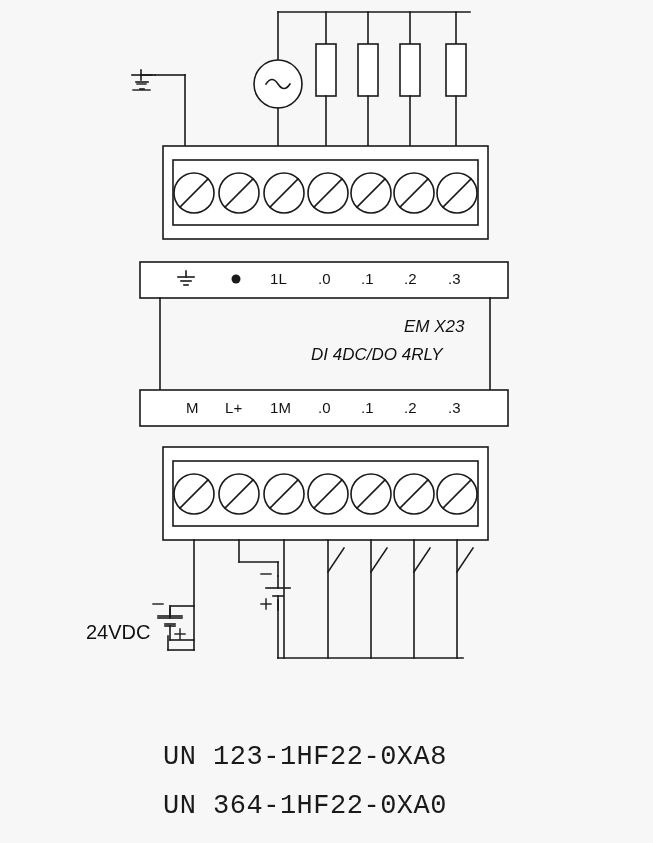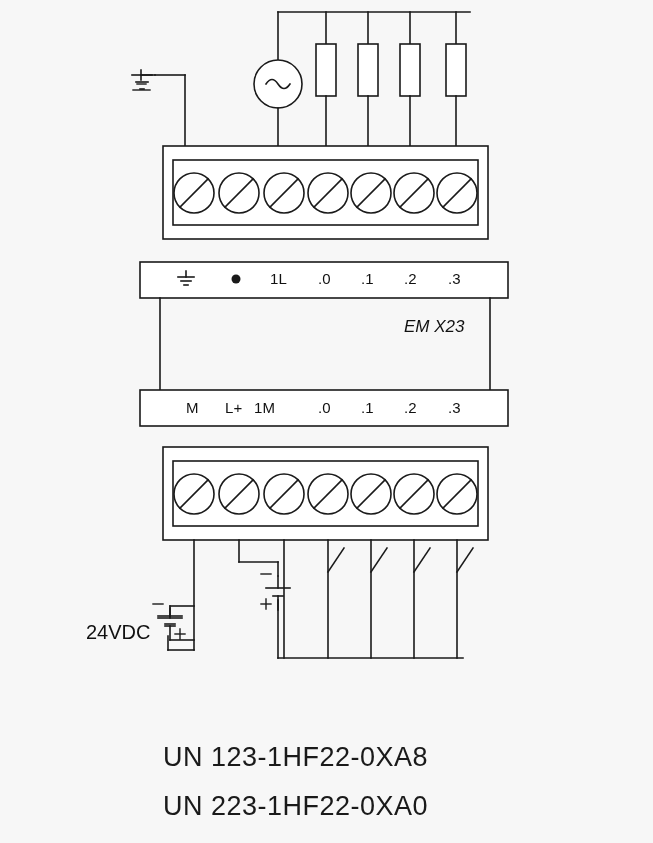--- a/index.html
+++ b/index.html
@@ -47,20 +47,21 @@
     font-size: 17px;
     font-style: italic;
   }
   .supply-lbl {
     font-size: 20px;
   }
   .caption {
     font-size: 27px;
     letter-spacing: 0.5px;
     color: #1a1a1a;
+    font-family: Liberation Mono, monospace;
   }
 </style>
 </head>
 <body>
 
 <div id="stage">
 
   <svg id="diagram" width="653" height="843" viewBox="0 0 653 843">
     <rect x="0" y="0" width="653" height="843" fill="#f7f7f7"></rect>
 
@@ -276,28 +277,29 @@
 
     <div class="lbl term-lbl" style="left:178px; top:270px; opacity:0;">⏚</div>
     <div class="lbl term-lbl" style="left:228px; top:270px; opacity:0;">●</div>
     <div class="lbl term-lbl" style="left:270px; top:270px;">1L</div>
     <div class="lbl term-lbl" style="left:318px; top:270px;">.0</div>
     <div class="lbl term-lbl" style="left:361px; top:270px;">.1</div>
     <div class="lbl term-lbl" style="left:404px; top:270px;">.2</div>
     <div class="lbl term-lbl" style="left:448px; top:270px;">.3</div>
 
     <div class="lbl module-lbl" style="left:404px; top:317px;">EM  X23</div>
+    <div class="lbl module-lbl" style="left:311px; top:345px;">DI  4DC/DO 4RLY</div>
 
     <div class="lbl term-lbl" style="left:186px; top:399px;">M</div>
     <div class="lbl term-lbl" style="left:225px; top:399px;">L+</div>
-    <div class="lbl term-lbl" style="left:254px; top:399px;">1M</div>
+    <div class="lbl term-lbl" style="left:270px; top:399px;">1M</div>
     <div class="lbl term-lbl" style="left:318px; top:399px;">.0</div>
     <div class="lbl term-lbl" style="left:361px; top:399px;">.1</div>
     <div class="lbl term-lbl" style="left:404px; top:399px;">.2</div>
     <div class="lbl term-lbl" style="left:448px; top:399px;">.3</div>
 
     <div class="lbl supply-lbl" style="left:86px; top:621px;">24VDC</div>
 
     <div class="lbl caption" style="left:163px; top:742px;">UN  123-1HF22-0XA8</div>
-    <div class="lbl caption" style="left:163px; top:791px;">UN  223-1HF22-0XA0</div>
+    <div class="lbl caption" style="left:163px; top:791px;">UN  364-1HF22-0XA0</div>
 
   </div>
 </div>
 
 </body></html>

